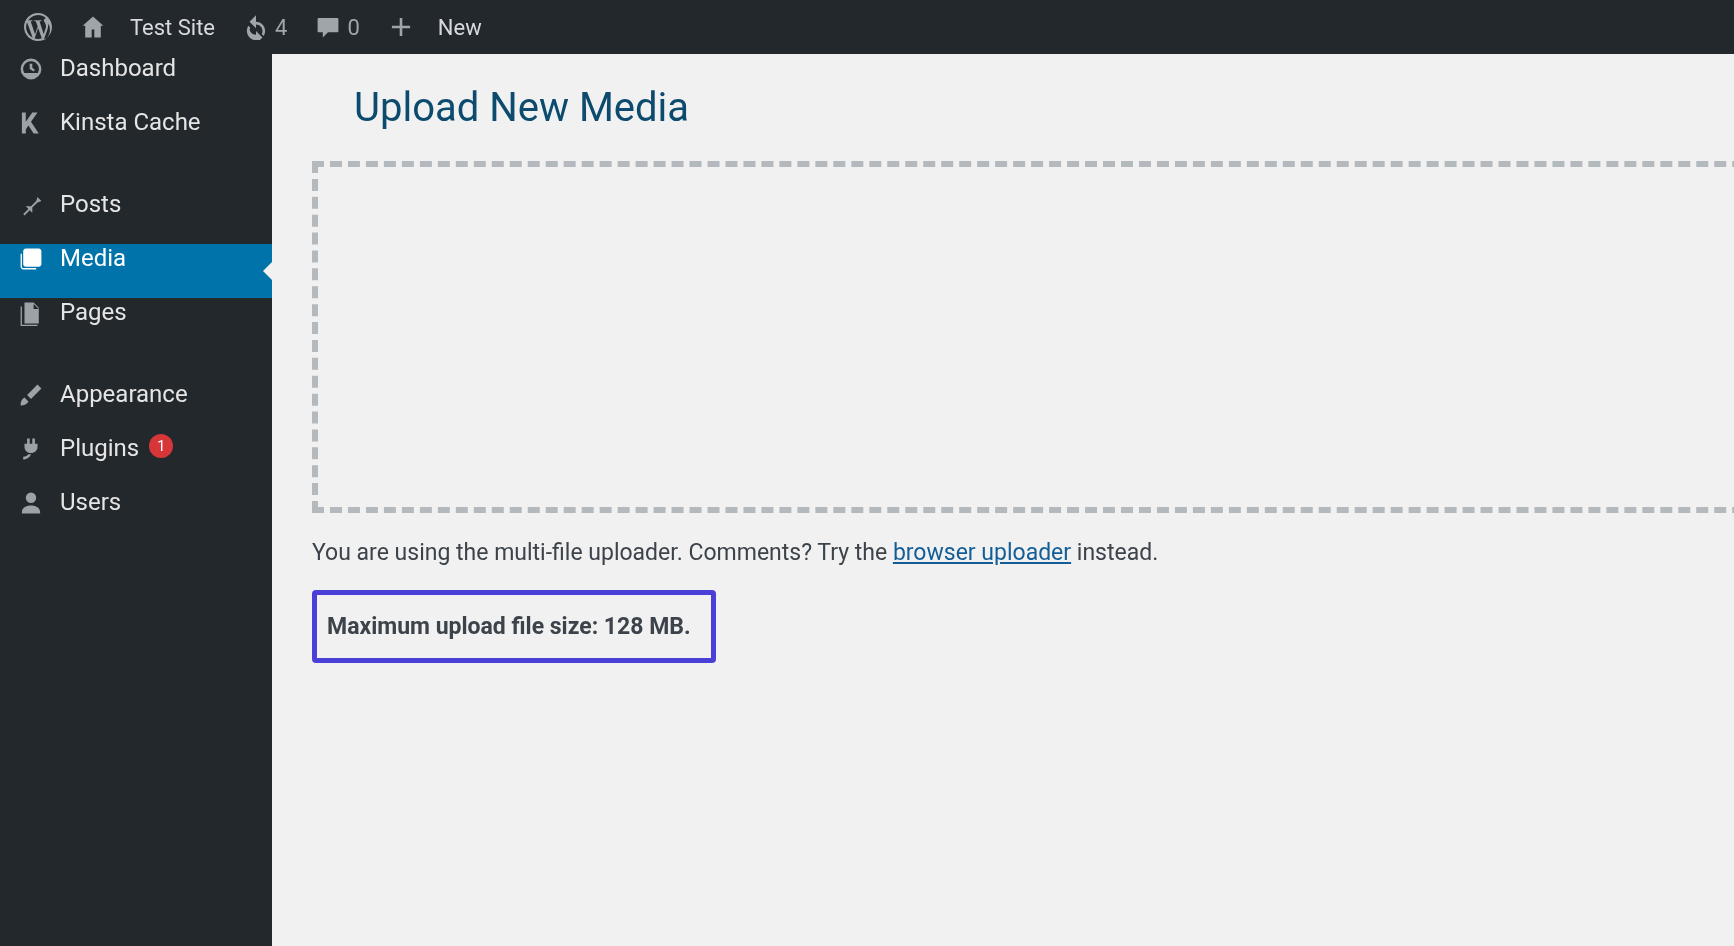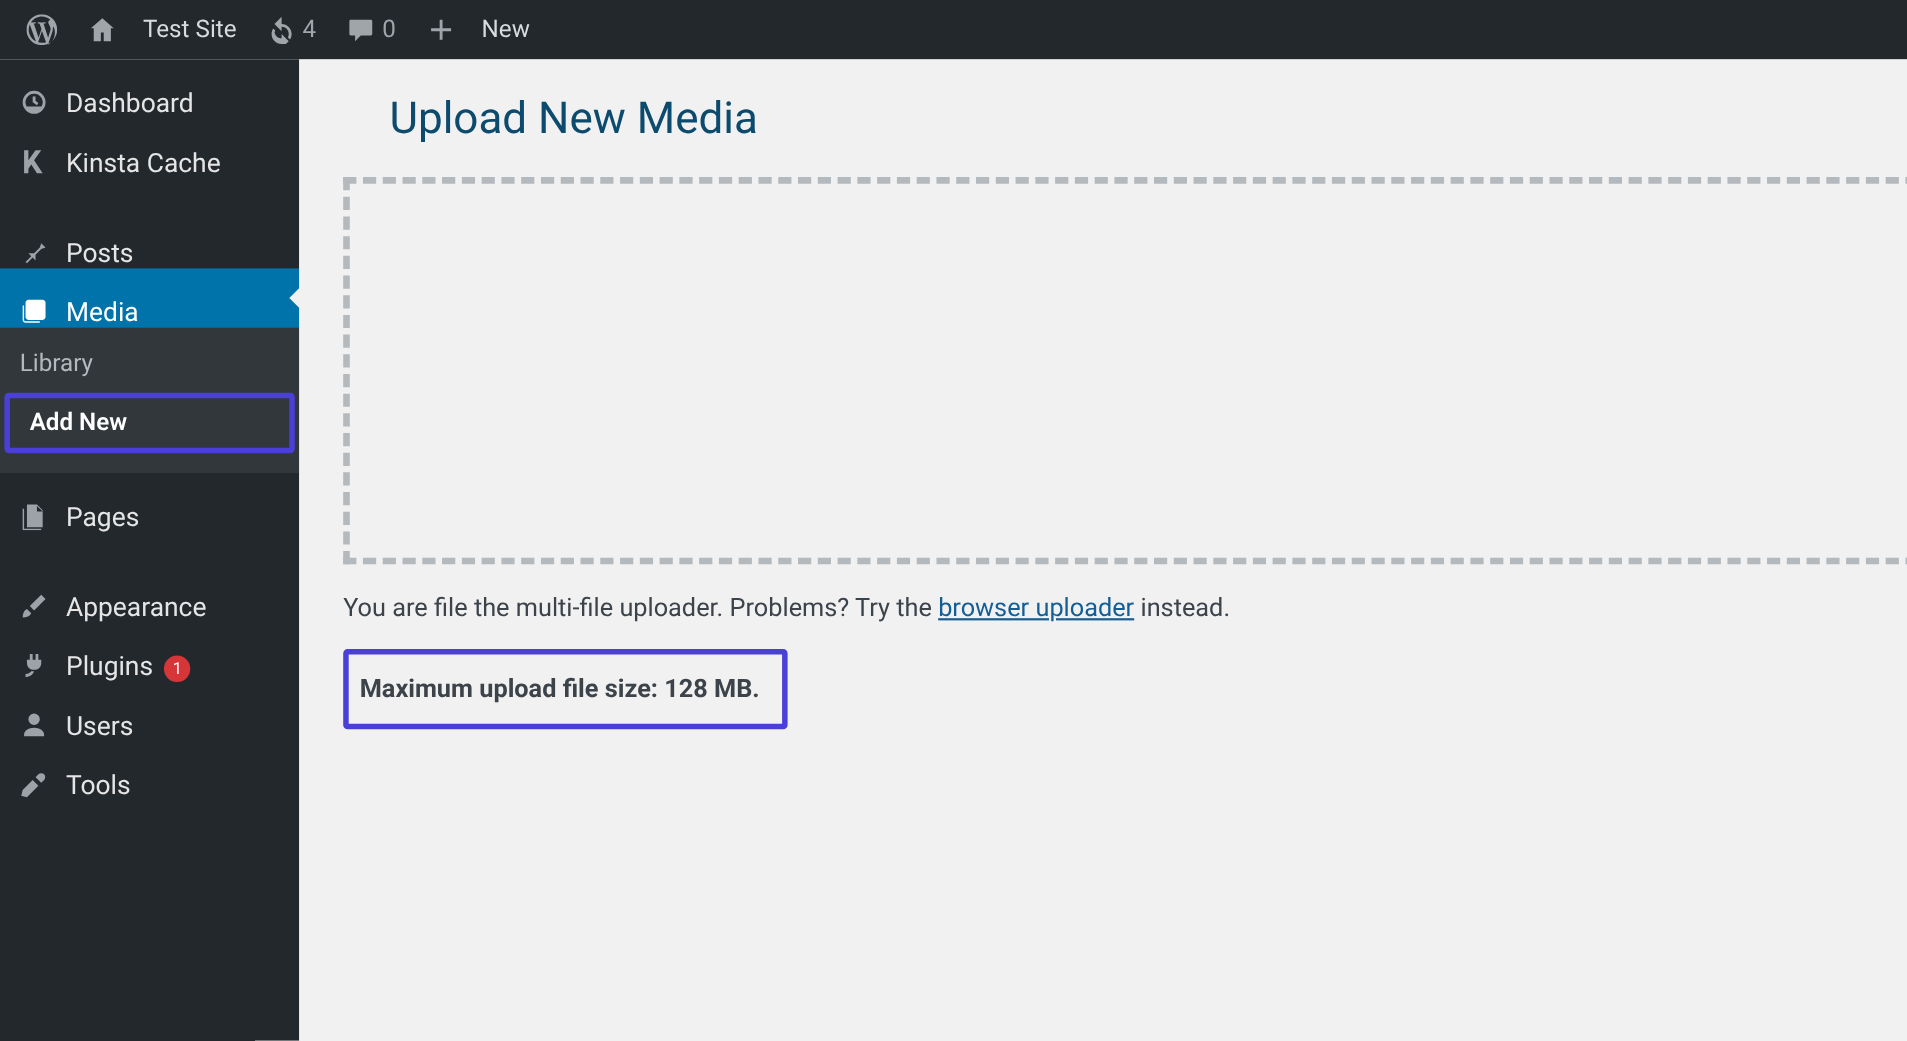--- a/index.html
+++ b/index.html
@@ -37,21 +37,21 @@
     top: 54px;
     left: 0;
     width: 272px;
     bottom: 0;
     background: #23282d;
     color: #eee;
     font-size: 24px;
   }
   .sidebar .menu-item {
     display: flex;
-    align-items: flex-end;
+    align-items: flex-start;
     height: 54px;
     padding: 0 16px;
     cursor: pointer;
     color: #e5e5e5;
     position: relative;
   }
   .sidebar .menu-item .icon {
     width: 30px; height: 30px;
     display: flex; align-items: center; justify-content: center;
     margin-right: 14px;
@@ -226,24 +226,20 @@
     <span>Posts</span>
   </div>
   <div class="menu-item active">
     <span class="icon">
         <svg width="26" height="26" viewBox="0 0 20 20">
           <path d="M6 2h10c1 0 2 1 2 2v10c0 1-1 2-2 2H6c-1 0-2-1-2-2V4c0-1 1-2 2-2zm6 3a2 2 0 110 4 2 2 0 010-4zM2 6v10c0 1 1 2 2 2h10v-1H4c-.5 0-1-.5-1-1V6H2z"></path>
         </svg>
       </span>
     <span>Media</span>
   </div>
-  <div class="submenu">
-    <div class="sub-item">Library</div>
-    <div class="sub-item current highlight-box" style="margin:4px;">Add New</div>
-  </div>
   <div class="menu-item">
     <span class="icon">
         <svg width="26" height="26" viewBox="0 0 20 20">
           <path d="M5 2h7l4 4v12H5V2zm7 1v4h4l-4-4zM3 5v14h12v1H2V5h1z"></path>
         </svg>
       </span>
     <span>Pages</span>
   </div>
 
   <div class="spacer"></div>
@@ -265,40 +261,32 @@
     <span>Plugins</span>
     <span class="badge">1</span>
   </div>
   <div class="menu-item">
     <span class="icon">
         <svg width="26" height="26" viewBox="0 0 20 20">
           <path d="M10 2a4 4 0 110 8 4 4 0 010-8zm0 10c4 0 7 2 7 5v1H3v-1c0-3 3-5 7-5z"></path>
         </svg>
       </span>
     <span>Users</span>
-  </div>
-  <div class="menu-item">
-    <span class="icon">
-        <svg width="26" height="26" viewBox="0 0 20 20">
-          <path d="M17 3c1 1 1 3 0 4l-2 2-4-4 2-2c1-1 3-1 4 0zM9 7l4 4-8 8-4-1 1-4 7-7z"></path>
-        </svg>
-      </span>
-    <span>Tools</span>
   </div>
 </div>
 
 <div class="main">
   <h1 class="page-title">Upload New Media</h1>
 
   <div class="dropzone">
     <div class="drop-inner">
       <div class="drop-heading">Drop files here</div>
       <div class="drop-or">or</div>
 
     </div>
   </div>
 
   <p class="info-line">
-    <span>You are file the multi-file uploader. Problems? Try the </span><a href="#">browser uploader</a><span> instead.</span>
+    <span>You are using the multi-file uploader. Comments? Try the </span><a href="#">browser uploader</a><span> instead.</span>
   </p>
 
   <div class="max-size-line highlight-box">Maximum upload file size: 128 MB.</div>
 </div>
 
 </body></html>

